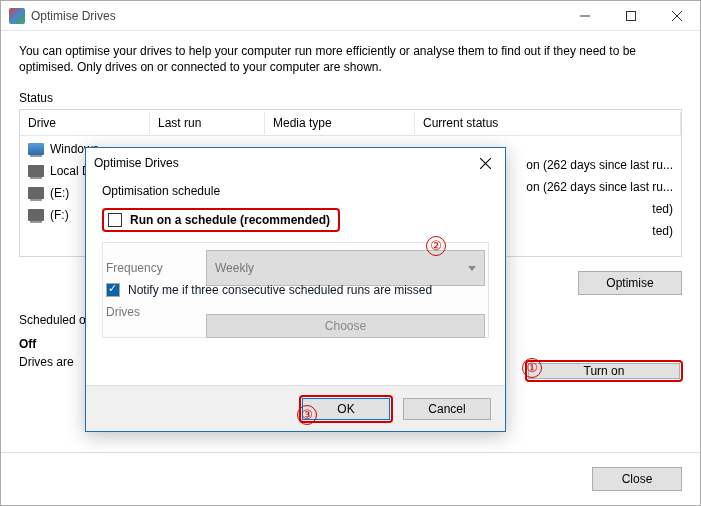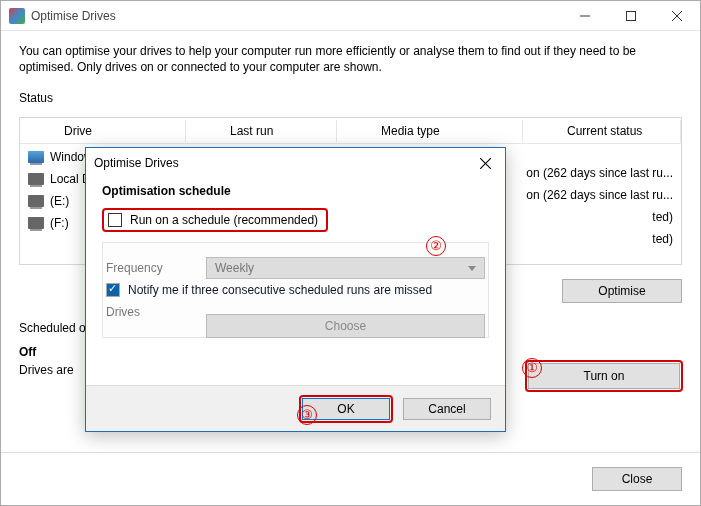--- a/index.html
+++ b/index.html
@@ -9,72 +9,72 @@
 .main-window { position: absolute; left: 0; top: 0; width: 701px; height: 506px; border: 1px solid #aaa; background: #fff; }
 .titlebar { height: 30px; display: flex; align-items: center; padding: 0 0 0 8px; border-bottom: 1px solid #e6e6e6; background: #fff; }
 .titlebar .app-icon { width: 16px; height: 16px; background: linear-gradient(135deg,#c44,#48c,#4a4); border-radius: 2px; margin-right: 6px; }
 .titlebar .title { flex: 1; color: #444; }
 .titlebar .winbtn { width: 46px; height: 30px; display: flex; align-items: center; justify-content: center; color: #555; }
 .titlebar .winbtn svg { width: 10px; height: 10px; }
 
 .content { padding: 12px 18px 0 18px; }
 .desc { color: #000; line-height: 1.35; margin-bottom: 16px; }
 
-.groupbox-label { color: #000; margin-bottom: 12px; }
+.groupbox-label { color: #000; margin-bottom: 4px; }
 .groupbox { border: 1px solid #d6d6d6; background: #fff; }
 
 
 .table-head { display: flex; height: 26px; align-items: center; border-bottom: 1px solid #e6e6e6; }
-.table-head .col { padding: 4px 8px; border-right: 1px solid #e6e6e6; color: #000; margin-left: 36px; }
+.table-head .col { padding: 4px 8px; border-right: 1px solid #e6e6e6; color: #000; }
 .col-drive { width: 130px; }
 .col-media { width: 150px; }
 .col-last { width: 115px; }
 .col-status { flex: 1; }
 
 
 .rows { padding: 2px 0; height: 120px; overflow: hidden; }
 .row { display: flex; align-items: center; height: 22px; padding: 0 8px; }
 .row .dicon { width: 16px; height: 12px; background: #666; margin-right: 6px; border-radius: 1px; position: relative; }
 .row .dicon::after { content:""; position:absolute; bottom:-2px; left:2px; width:12px; height:2px; background:#999; }
 .row .dicon.win { background: linear-gradient(#5aa0d8,#2a6aa8); }
 .row .dname { width: 100px; overflow: hidden; white-space: nowrap; text-overflow: ellipsis; }
 .row .dstatus { margin-left: auto; white-space: nowrap; overflow:hidden; text-overflow:ellipsis; max-width:225px;margin-top:32px; }
 
 .btnrow { display: flex; justify-content: flex-end; gap: 10px; margin: 14px 0 18px 0; }
-.win-btn { width: 120px; height: 24px; background: #e1e1e1; border: 1px solid #adadad; color: #000; display:flex; align-items:center; justify-content:center; }
+.win-btn { width: 104px; height: 24px; background: #e1e1e1; border: 1px solid #adadad; color: #000; display:flex; align-items:center; justify-content:center; }
 
 .sched-lbl { margin-top: 6px; }
 .off-lbl { font-weight: 600; margin: 10px 0 4px 0; }
 .drives-lbl { margin-bottom: 14px; }
 
 .turnon-wrap { position: absolute; right: 17px; top: 359px; }
-.turnon-btn { width: 152px; height: 26px; background: #e1e1e1; border: 1px solid #adadad; display:flex; align-items:center; justify-content:center; }
+.turnon-btn { width: 152px; height: 16px; background: #e1e1e1; border: 1px solid #adadad; display:flex; align-items:center; justify-content:center; }
 .red-outline { border: 2px solid #d40000; border-radius: 4px; padding: 1px; }
 
 .close-row { position: absolute; right: 18px; bottom: 14px; }
 .close-btn { width: 90px; height: 24px; background: #e1e1e1; border: 1px solid #adadad; display:flex; align-items:center; justify-content:center; }
 .footer-line { position:absolute; left:0; right:0; bottom:52px; height:1px; background:#ddd; }
 
 
 .modal { position: absolute; left: 85px; top: 147px; width: 421px; height: 285px; background: #fff; border: 1px solid #1a6fb6; box-shadow: 0 4px 18px rgba(0,0,0,0.25); }
 .modal .mtitle { height: 30px; display:flex; align-items:center; padding: 0 8px; }
 .modal .mtitle .t { flex:1; color:#000; }
 .modal .mtitle .xbtn { width:24px; height:24px; display:flex; align-items:center; justify-content:center; }
 .modal .mbody { padding: 6px 16px 0 16px; }
-.msect { font-weight: 700; margin-bottom: 10px; }
-
-.chk-wrap { display:inline-flex; align-items:center; border:2px solid #d40000; border-radius:4px; padding:3px 8px 3px 4px; margin-bottom:10px; }
+.msect { font-weight: 400; margin-bottom: 10px; }
+
+.chk-wrap { display:inline-flex; align-items:center; border:2px solid #d40000; border-radius:4px; padding:3px 8px 3px 4px; margin-bottom:10px;font-weight:bold; }
 .chk { width:14px; height:14px; border:1px solid #333; background:#fff; margin-right:8px; }
 .chk.checked { background:#0a64a8; border-color:#0a64a8; position:relative; }
 .chk.checked::after { content:"✓"; color:#fff; position:absolute; top:-2px; left:1px; font-size:11px; }
 
 .form-grid { border:1px solid #e5e5e5; background:#fdfdfd; padding: 10px 3px; }
 .form-row { display:flex; align-items:center; height:30px; }
 .form-row .lab { width: 100px; color:#777; }
-.sel { flex:1; height:22px; background:#ddd; border:1px solid #bbb; color:#777; padding:0 8px; display:flex; align-items:center; justify-content:space-between; }
+.sel { flex:1; height:36px; background:#ddd; border:1px solid #bbb; color:#777; padding:0 8px; display:flex; align-items:center; justify-content:space-between; }
 .sel .caret { width:0; height:0; border-left:4px solid transparent; border-right:4px solid transparent; border-top:5px solid #888; }
 .notify-row { display:flex; align-items:flex-start; margin:0 0; color:#0f172a; }
 .notify-row .chk { border-color:#aaa; }
 .choose-btn { flex:1; height:24px; background:#ddd; border:1px solid #bbb; color:#8a8a8a; display:flex; align-items:center; justify-content:center;margin-top:28px; }
 
 .modal-btns { height:46px; background:#f0f0f0; border-top:1px solid #ddd; display:flex; align-items:center; justify-content:flex-end; gap:10px; padding:0 14px; position:absolute; left:0; right:0; bottom:0; }
 .ok-wrap { border:2px solid #d40000; border-radius:4px; padding:1px; }
 .m-btn { width:88px; height:22px; background:#e1e1e1; border:1px solid #adadad; display:flex; align-items:center; justify-content:center; }
 .m-btn.ok { border:1px solid #0078d7; }
 

